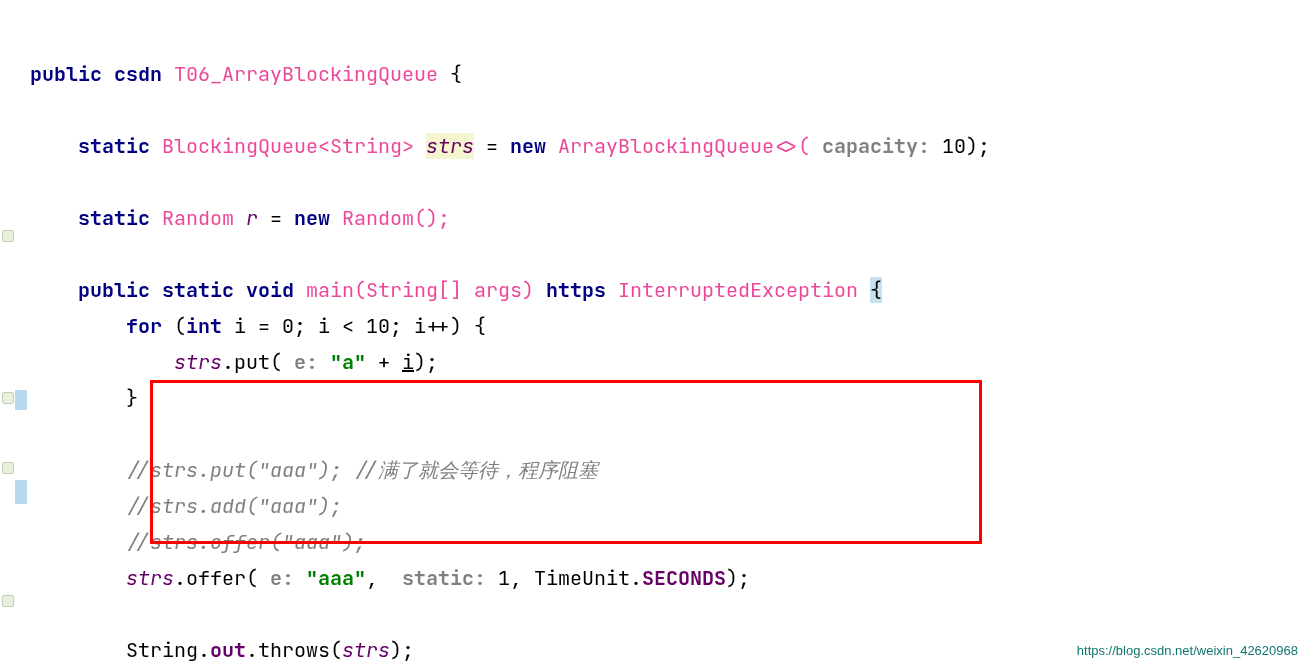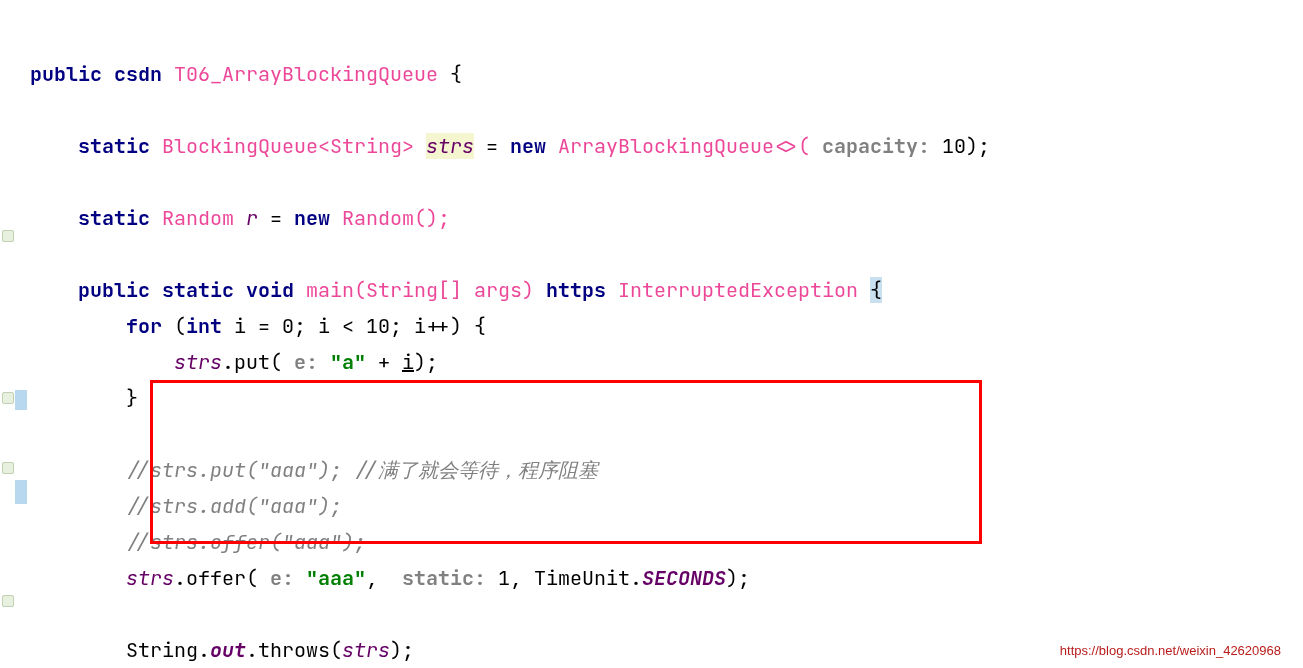--- a/index.html
+++ b/index.html
@@ -52,21 +52,20 @@
     }
     .identifier {
       color: #ec4899;
     }
     .field-static {
       color: #660066;
       font-style: italic;
     }
     .field-static-bold {
       color: #660066;
-      font-style: italic;
       font-weight: bold;
     }
     .highlighted-field {
       background: #f5f5d0;
       color: #660066;
       font-style: italic;
     }
     .number {
       color: #000000;
     }
@@ -89,23 +88,23 @@
       position: absolute;
       left: 150px;
       top: 380px;
       width: 832px;
       height: 164px;
       border: 3px solid #ff0000;
       pointer-events: none;
     }
     .watermark {
       position: absolute;
-      right: 22px;
+      right: 5px;
       bottom: 10px;
-      color: #b91c1c;
+      color: #0f766e;
       font-size: 13px;
       font-family: Arial, sans-serif;
     }
   </style>
 </head>
 <body>
 
 <div class="gutter">
   <div class="gutter-marker" style="top:230px;"></div>
   <div class="gutter-highlight" style="top:390px;height:20px;"></div>

